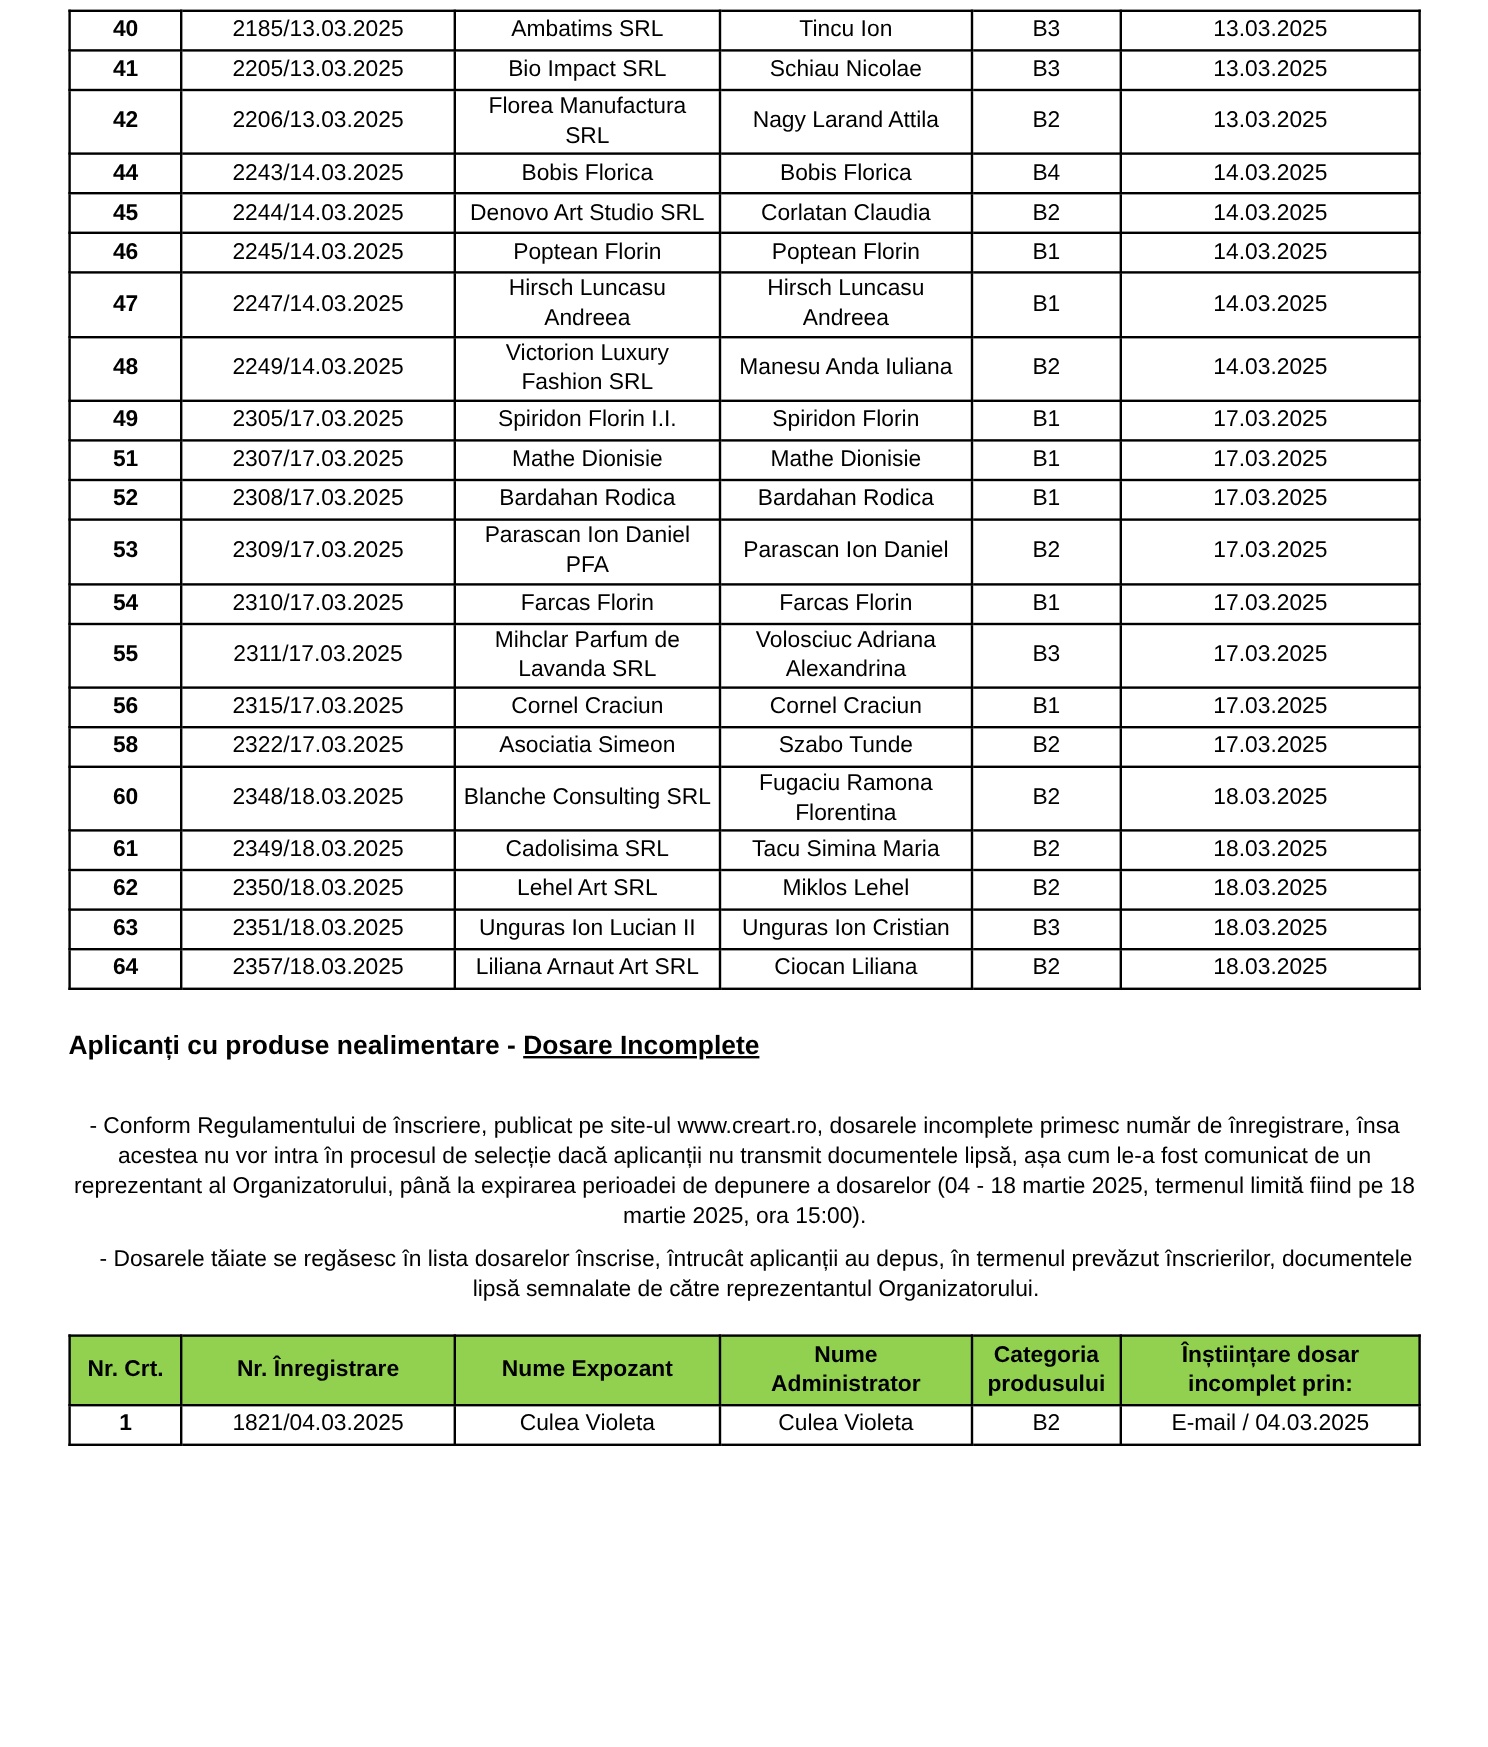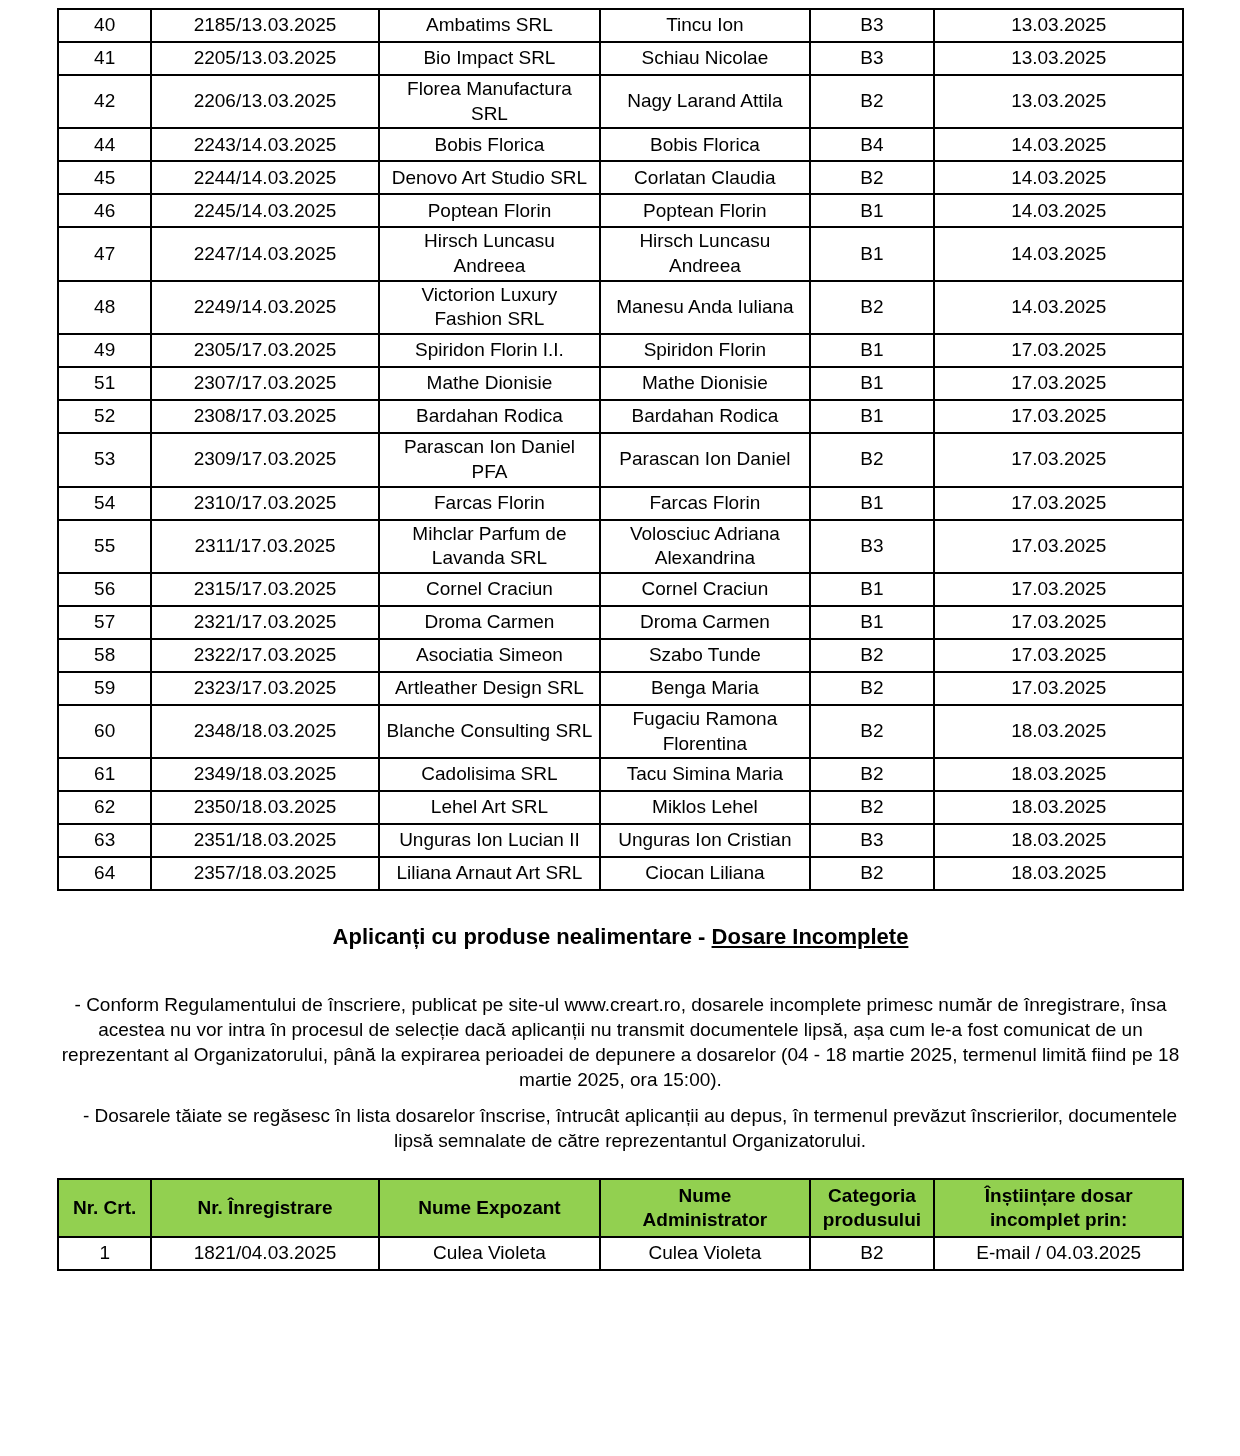--- a/index.html
+++ b/index.html
@@ -22,31 +22,30 @@
     border: 2px solid #000000;
     text-align: center;
     vertical-align: middle;
     font-size: 19px;
     line-height: 1.3;
     padding: 1px 4px;
     white-space: pre-line;
     overflow-wrap: break-word;
   }
   table.grid td { height: 29px; }
-  td.b { font-weight: normal; }
+  td.b { font-weight: bold; }
   .col-nr  { width: 8.3%; }
   .col-reg { width: 20.2%; }
   .col-exp { width: 19.7%; }
   .col-adm { width: 18.6%; }
   .col-cat { width: 11.1%; }
   .col-dat { width: 22.1%; }
   h1.section-title {
     font-size: 22px;
     font-weight: bold;
-    text-align: center;
     margin: 32px 0 0 0;
     line-height: 1.3;
   }
   .underline { text-decoration: underline; }
   p.body-text {
     font-size: 19px;
     line-height: 1.32;
     margin: 0;
     text-align: center;
   }
@@ -195,40 +194,24 @@
         </tr>
         <tr>
           <td class="b">56</td>
           <td>2315/17.03.2025</td>
           <td>Cornel Craciun</td>
           <td>Cornel Craciun</td>
           <td>B1</td>
           <td>17.03.2025</td>
         </tr>
         <tr>
-          <td class="b">57</td>
-          <td>2321/17.03.2025</td>
-          <td>Droma Carmen</td>
-          <td>Droma Carmen</td>
-          <td>B1</td>
-          <td>17.03.2025</td>
-        </tr>
-        <tr>
           <td class="b">58</td>
           <td>2322/17.03.2025</td>
           <td>Asociatia Simeon</td>
           <td>Szabo Tunde</td>
-          <td>B2</td>
-          <td>17.03.2025</td>
-        </tr>
-        <tr>
-          <td class="b">59</td>
-          <td>2323/17.03.2025</td>
-          <td>Artleather Design SRL</td>
-          <td>Benga Maria</td>
           <td>B2</td>
           <td>17.03.2025</td>
         </tr>
         <tr>
           <td class="b">60</td>
           <td>2348/18.03.2025</td>
           <td>Blanche Consulting SRL</td>
           <td>Fugaciu Ramona
 Florentina</td>
           <td>B2</td>

